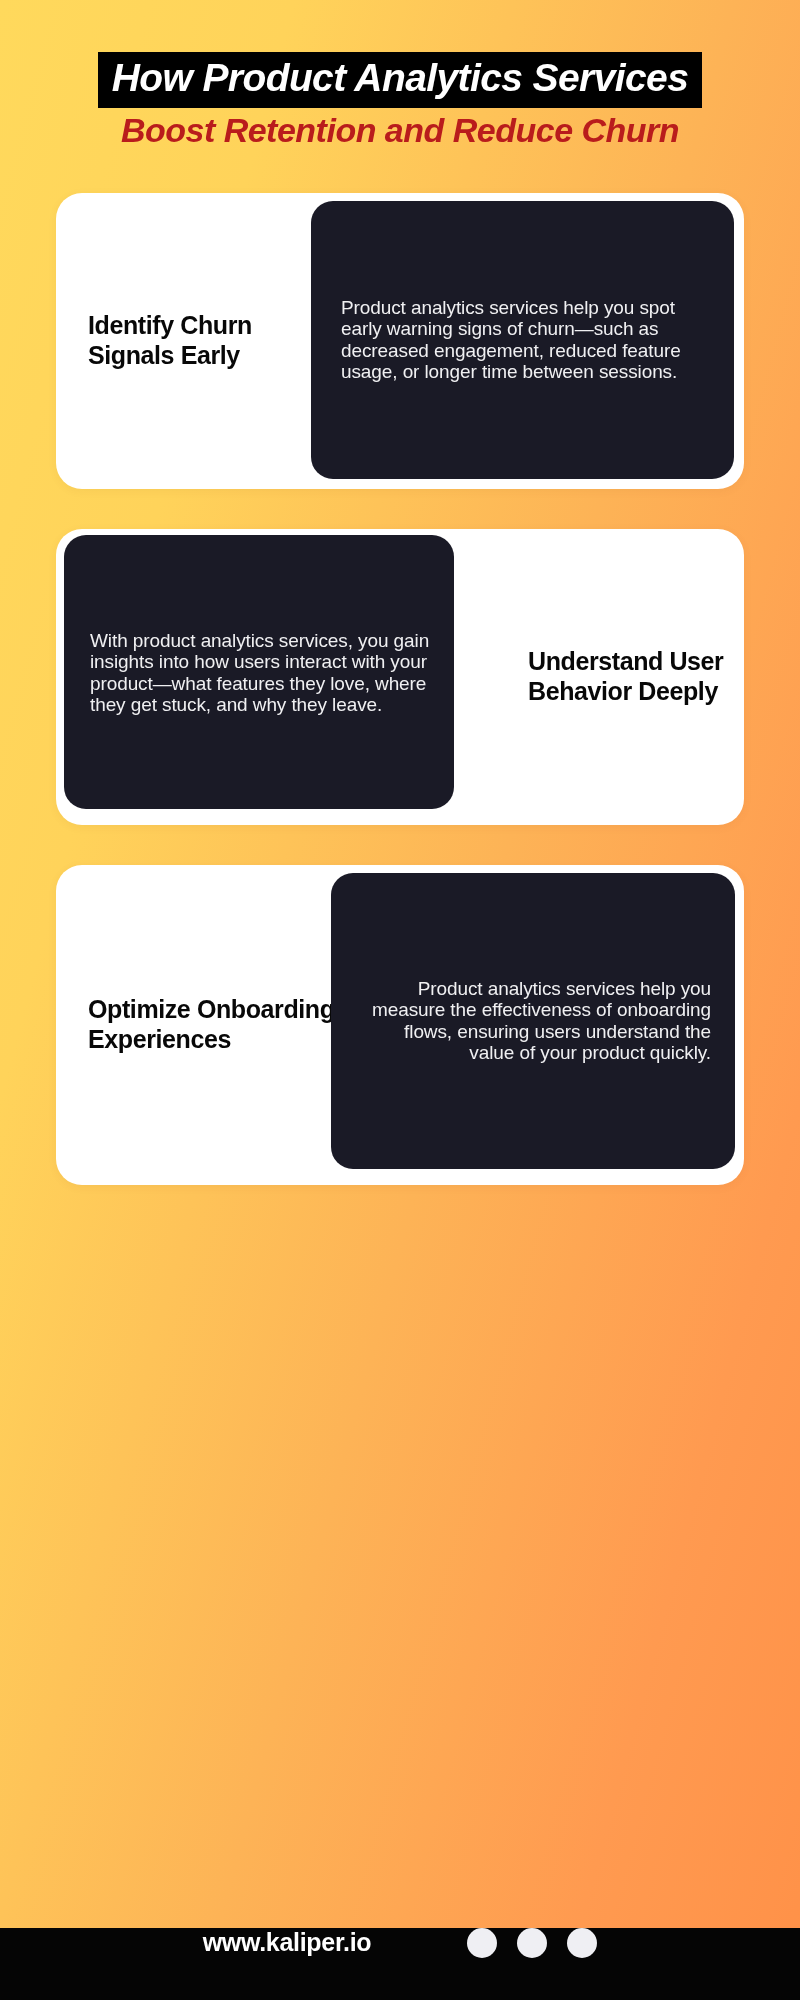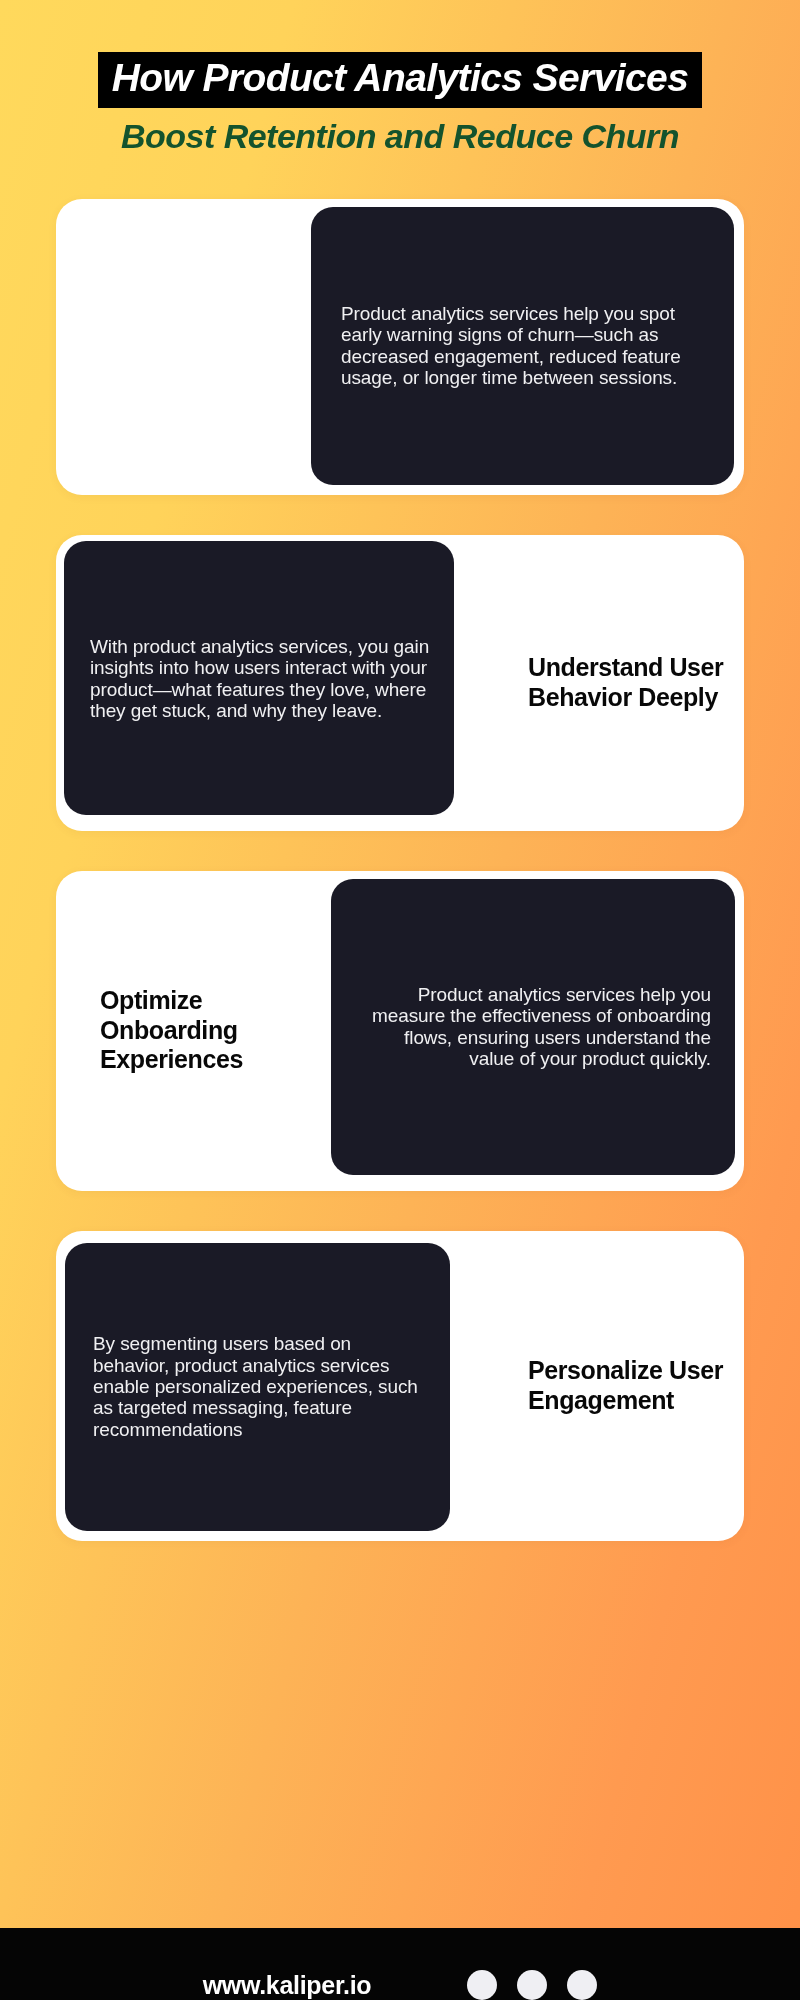--- a/index.html
+++ b/index.html
@@ -32,26 +32,26 @@
   }
   .title-line-1 {
     color: #FFFFFF;
     font-size: 39px;
     font-weight: 700;
     letter-spacing: -0.6px;
     white-space: nowrap;
     line-height: 1.05;
   }
   .title-line-2 {
-    color: #14532d;
+    color: #b91c1c;
     font-size: 34px;
     font-weight: 700;
     letter-spacing: -0.5px;
     white-space: nowrap;
-    margin-top: 11px;
+    margin-top: 5px;
     line-height: 1.05;
   }
 
   
   .cards {
     margin-top: 44px;
     display: flex;
     flex-direction: column;
     gap: 40px;
     padding: 0 56px;
@@ -102,21 +102,21 @@
     position: absolute; left: 8px; top: 6px; width: 390px; bottom: 16px;
     padding: 22px 24px 20px 26px;
   }
   .card-2 .card-heading {
     position: absolute; left: 414px; right: 16px; top: 0; bottom: 0;
     padding-left: 58px;
   }
 
   
   .card-3 { height: 320px; }
-  .card-3 .card-heading { width: 290px; padding-left: 44px; }
+  .card-3 .card-heading { width: 290px; padding-left: 32px; }
   .card-3 .panel {
     position: absolute; left: 275px; top: 8px; right: 9px; bottom: 16px;
     padding: 26px 24px 26px 32px;
     text-align: right;
   }
 
   
   .card-4 { height: 310px; }
   .card-4 .panel {
     position: absolute; left: 9px; top: 12px; width: 385px; bottom: 10px;
@@ -127,21 +127,21 @@
     padding-left: 62px;
   }
 
   
   .footer {
     position: absolute;
     left: 0; right: 0; bottom: 0;
     height: 72px;
     background: #050505;
     display: flex;
-    align-items: flex-end;
+    align-items: flex-start;
     justify-content: center;
     gap: 96px;
   }
   .footer-url {
     color: #FFFFFF;
     font-size: 25px;
     font-weight: 700;
     letter-spacing: -0.3px;
   }
   .footer-dots { display: flex; gap: 20px; }
@@ -157,37 +157,34 @@
 <div class="header">
   <div class="title-band">
     <div class="title-line-1">How Product Analytics Services</div>
   </div>
   <div class="title-line-2">Boost Retention and Reduce Churn</div>
 </div>
 
 <div class="cards">
 
   <div class="card card-1">
+    <div class="card-heading">Identify Churn Signals Early</div>
     <div class="panel">Product analytics services help you spot early warning signs of churn—such as decreased engagement, reduced feature usage, or longer time between sessions.</div>
   </div>
 
   <div class="card card-2">
     <div class="panel">With product analytics services, you gain insights into how users interact with your product—what features they love, where they get stuck, and why they leave.</div>
     <div class="card-heading">Understand User Behavior Deeply</div>
   </div>
 
   <div class="card card-3">
     <div class="card-heading">Optimize Onboarding Experiences</div>
     <div class="panel">Product analytics services help you measure the effectiveness of onboarding flows, ensuring users understand the value of your product quickly.</div>
   </div>
 
-  <div class="card card-4">
-    <div class="panel">By segmenting users based on behavior, product analytics services enable personalized experiences, such as targeted messaging, feature recommendations</div>
-    <div class="card-heading">Personalize User Engagement</div>
-  </div>
 
 </div>
 
 <div class="footer">
   <div class="footer-url">www.kaliper.io</div>
   <div class="footer-dots">
     <span class="dot"></span>
     <span class="dot"></span>
     <span class="dot"></span>
   </div>

